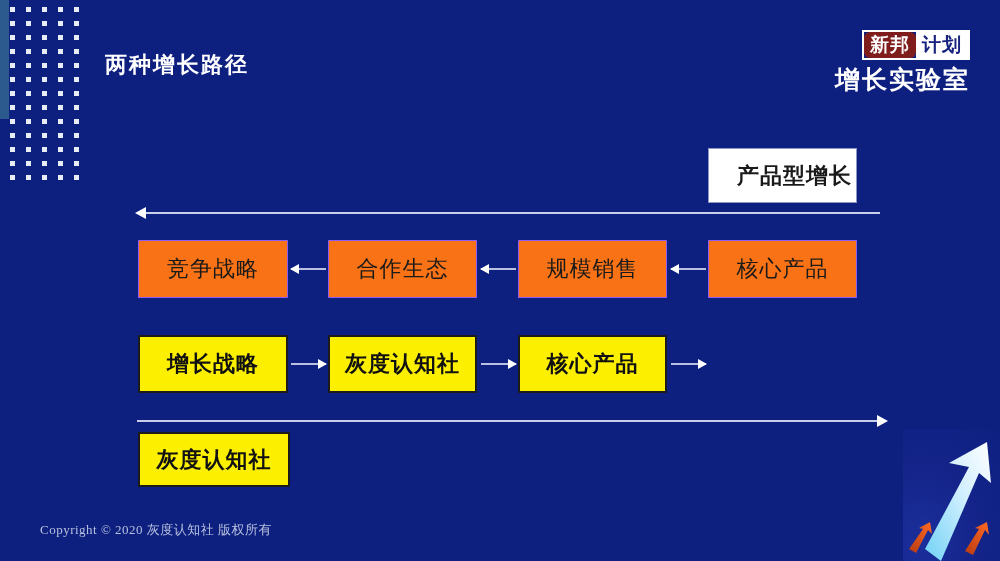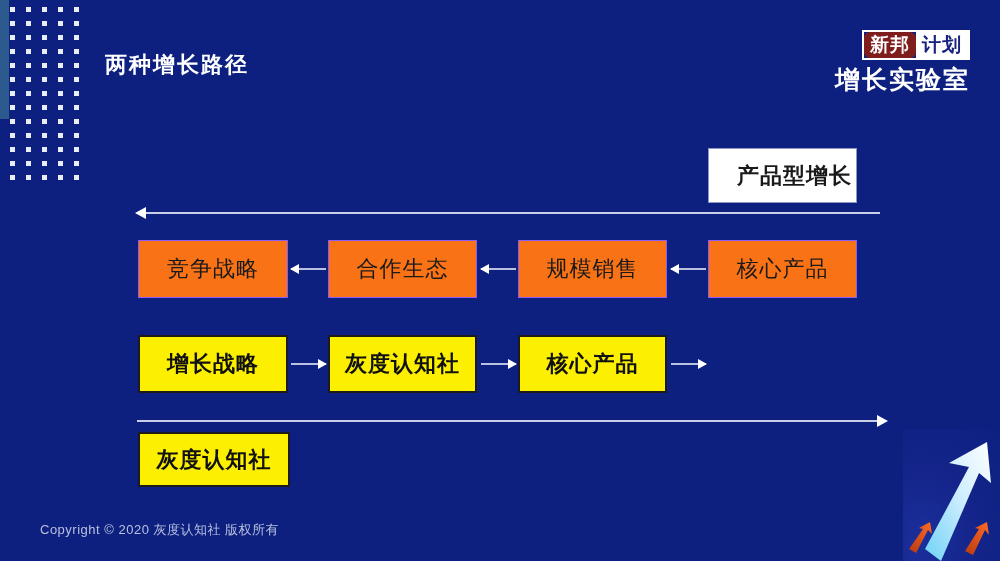--- a/index.html
+++ b/index.html
@@ -173,20 +173,21 @@
   }
 
   
   .footer {
     position: absolute;
     left: 40px;
     bottom: 22px;
     font-size: 13px;
     color: #b8c0dd;
     letter-spacing: 0.5px;
+    font-family: Liberation Serif, serif;
   }
 
   
   .mark {
     position: absolute;
     right: 0;
     bottom: 0;
     width: 97px;
     height: 132px;
     overflow: hidden;

